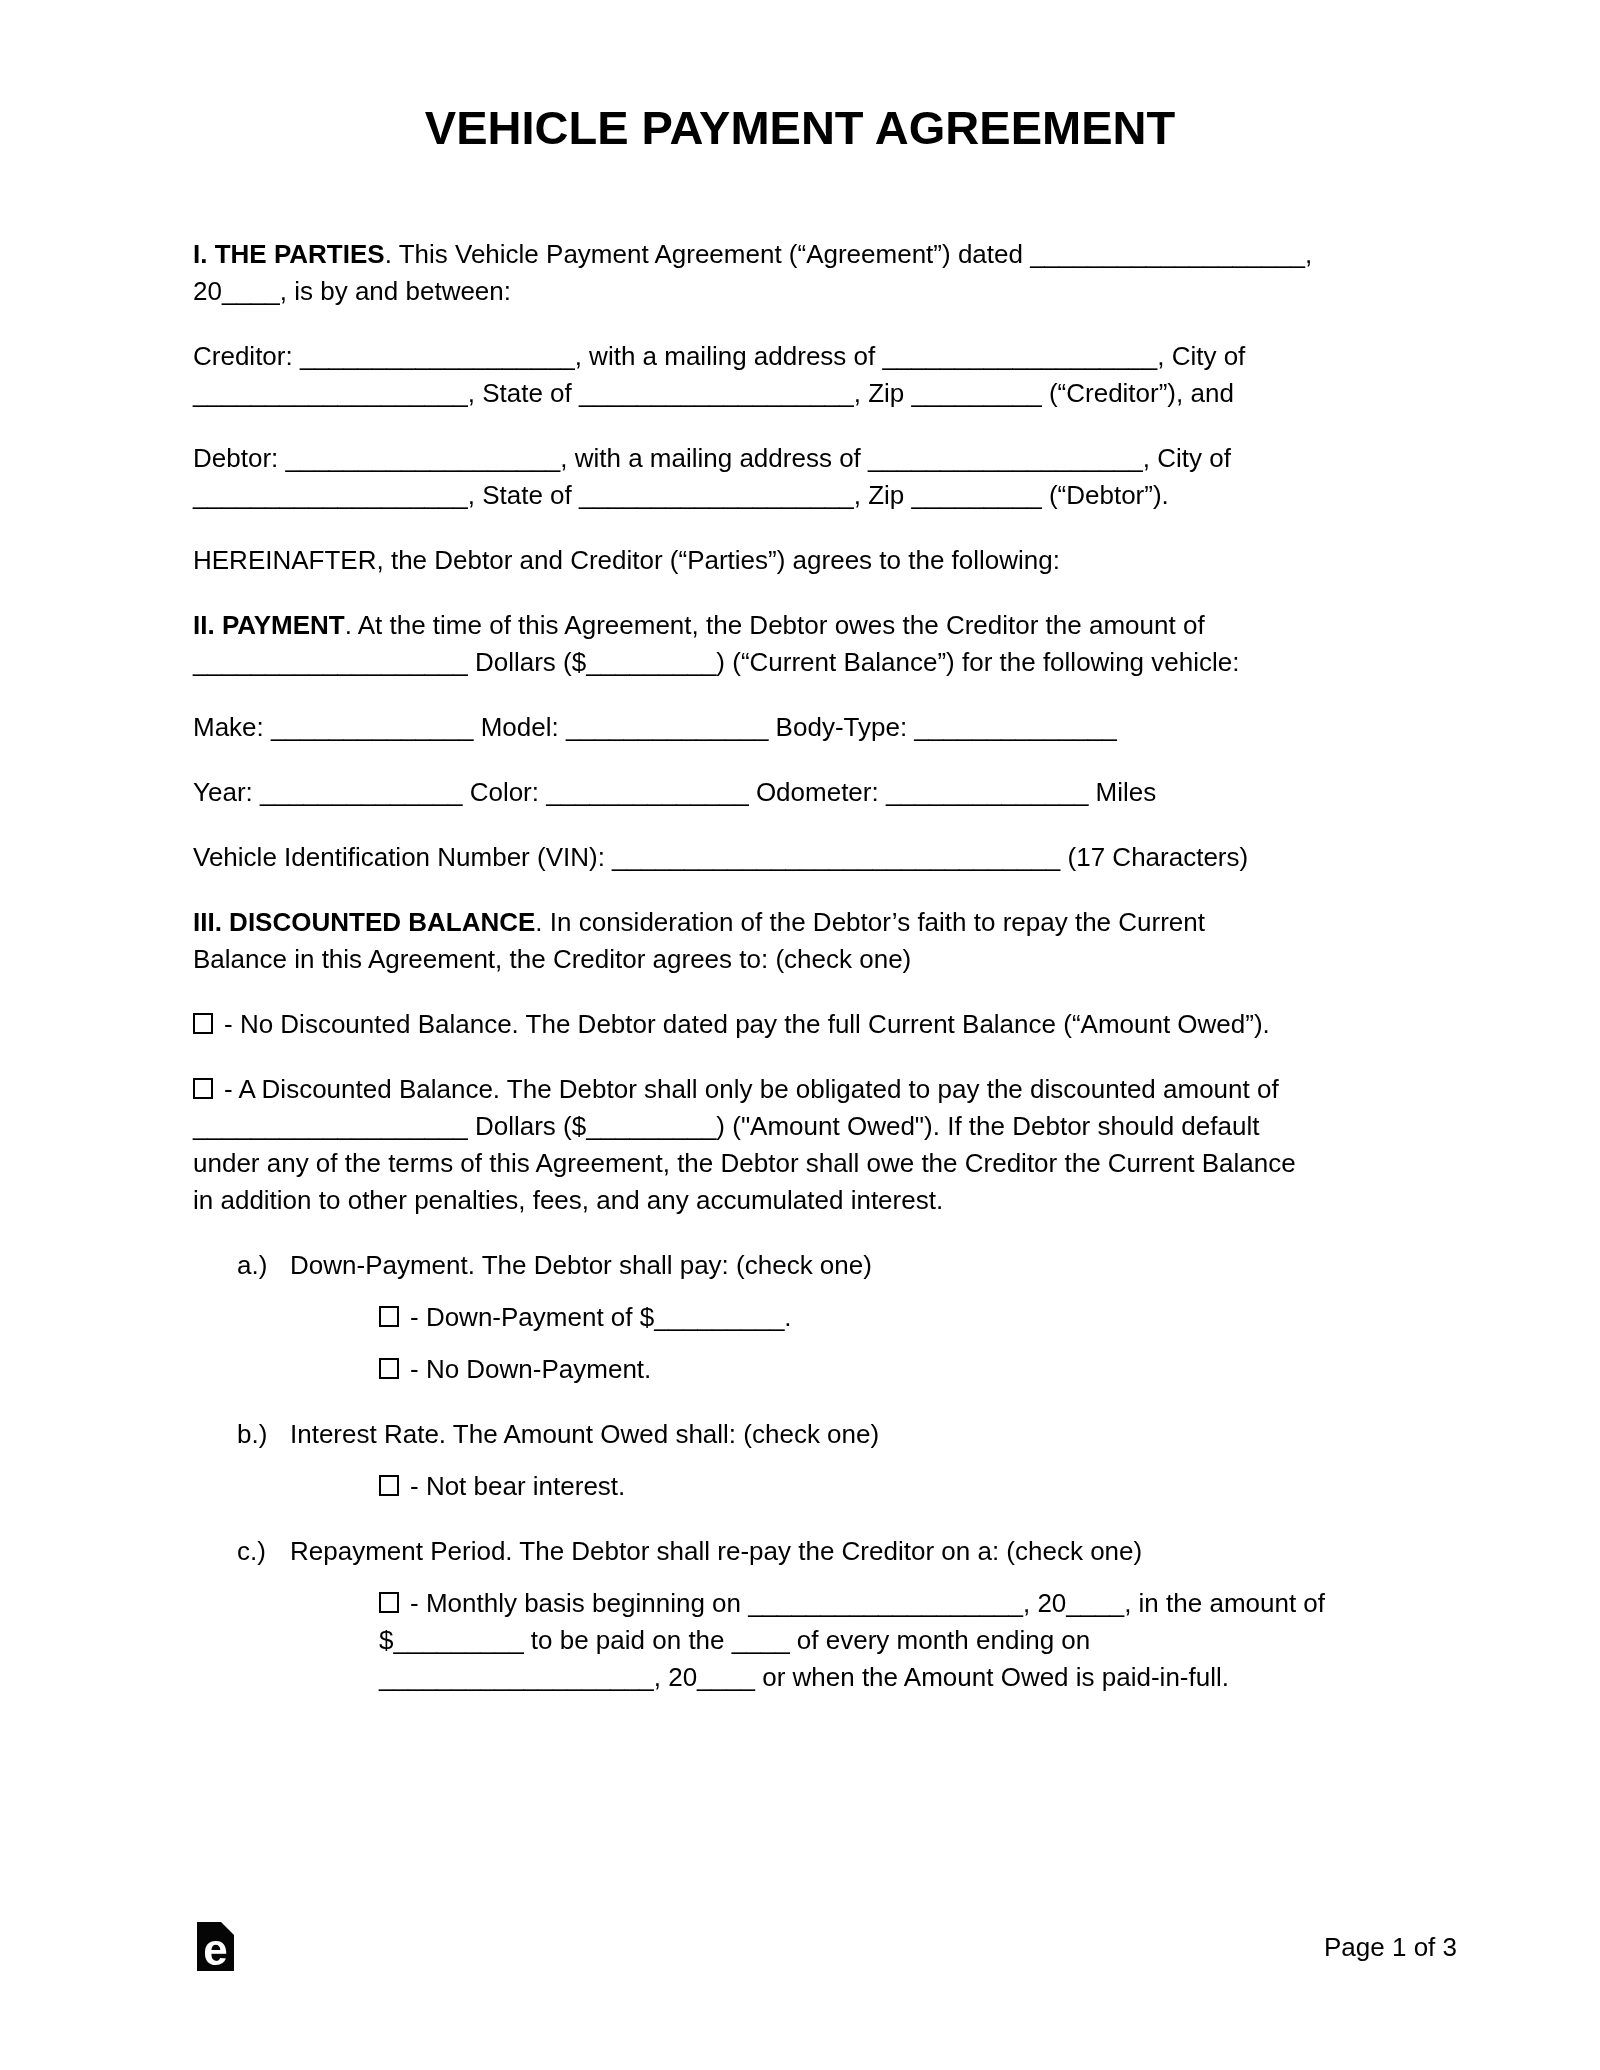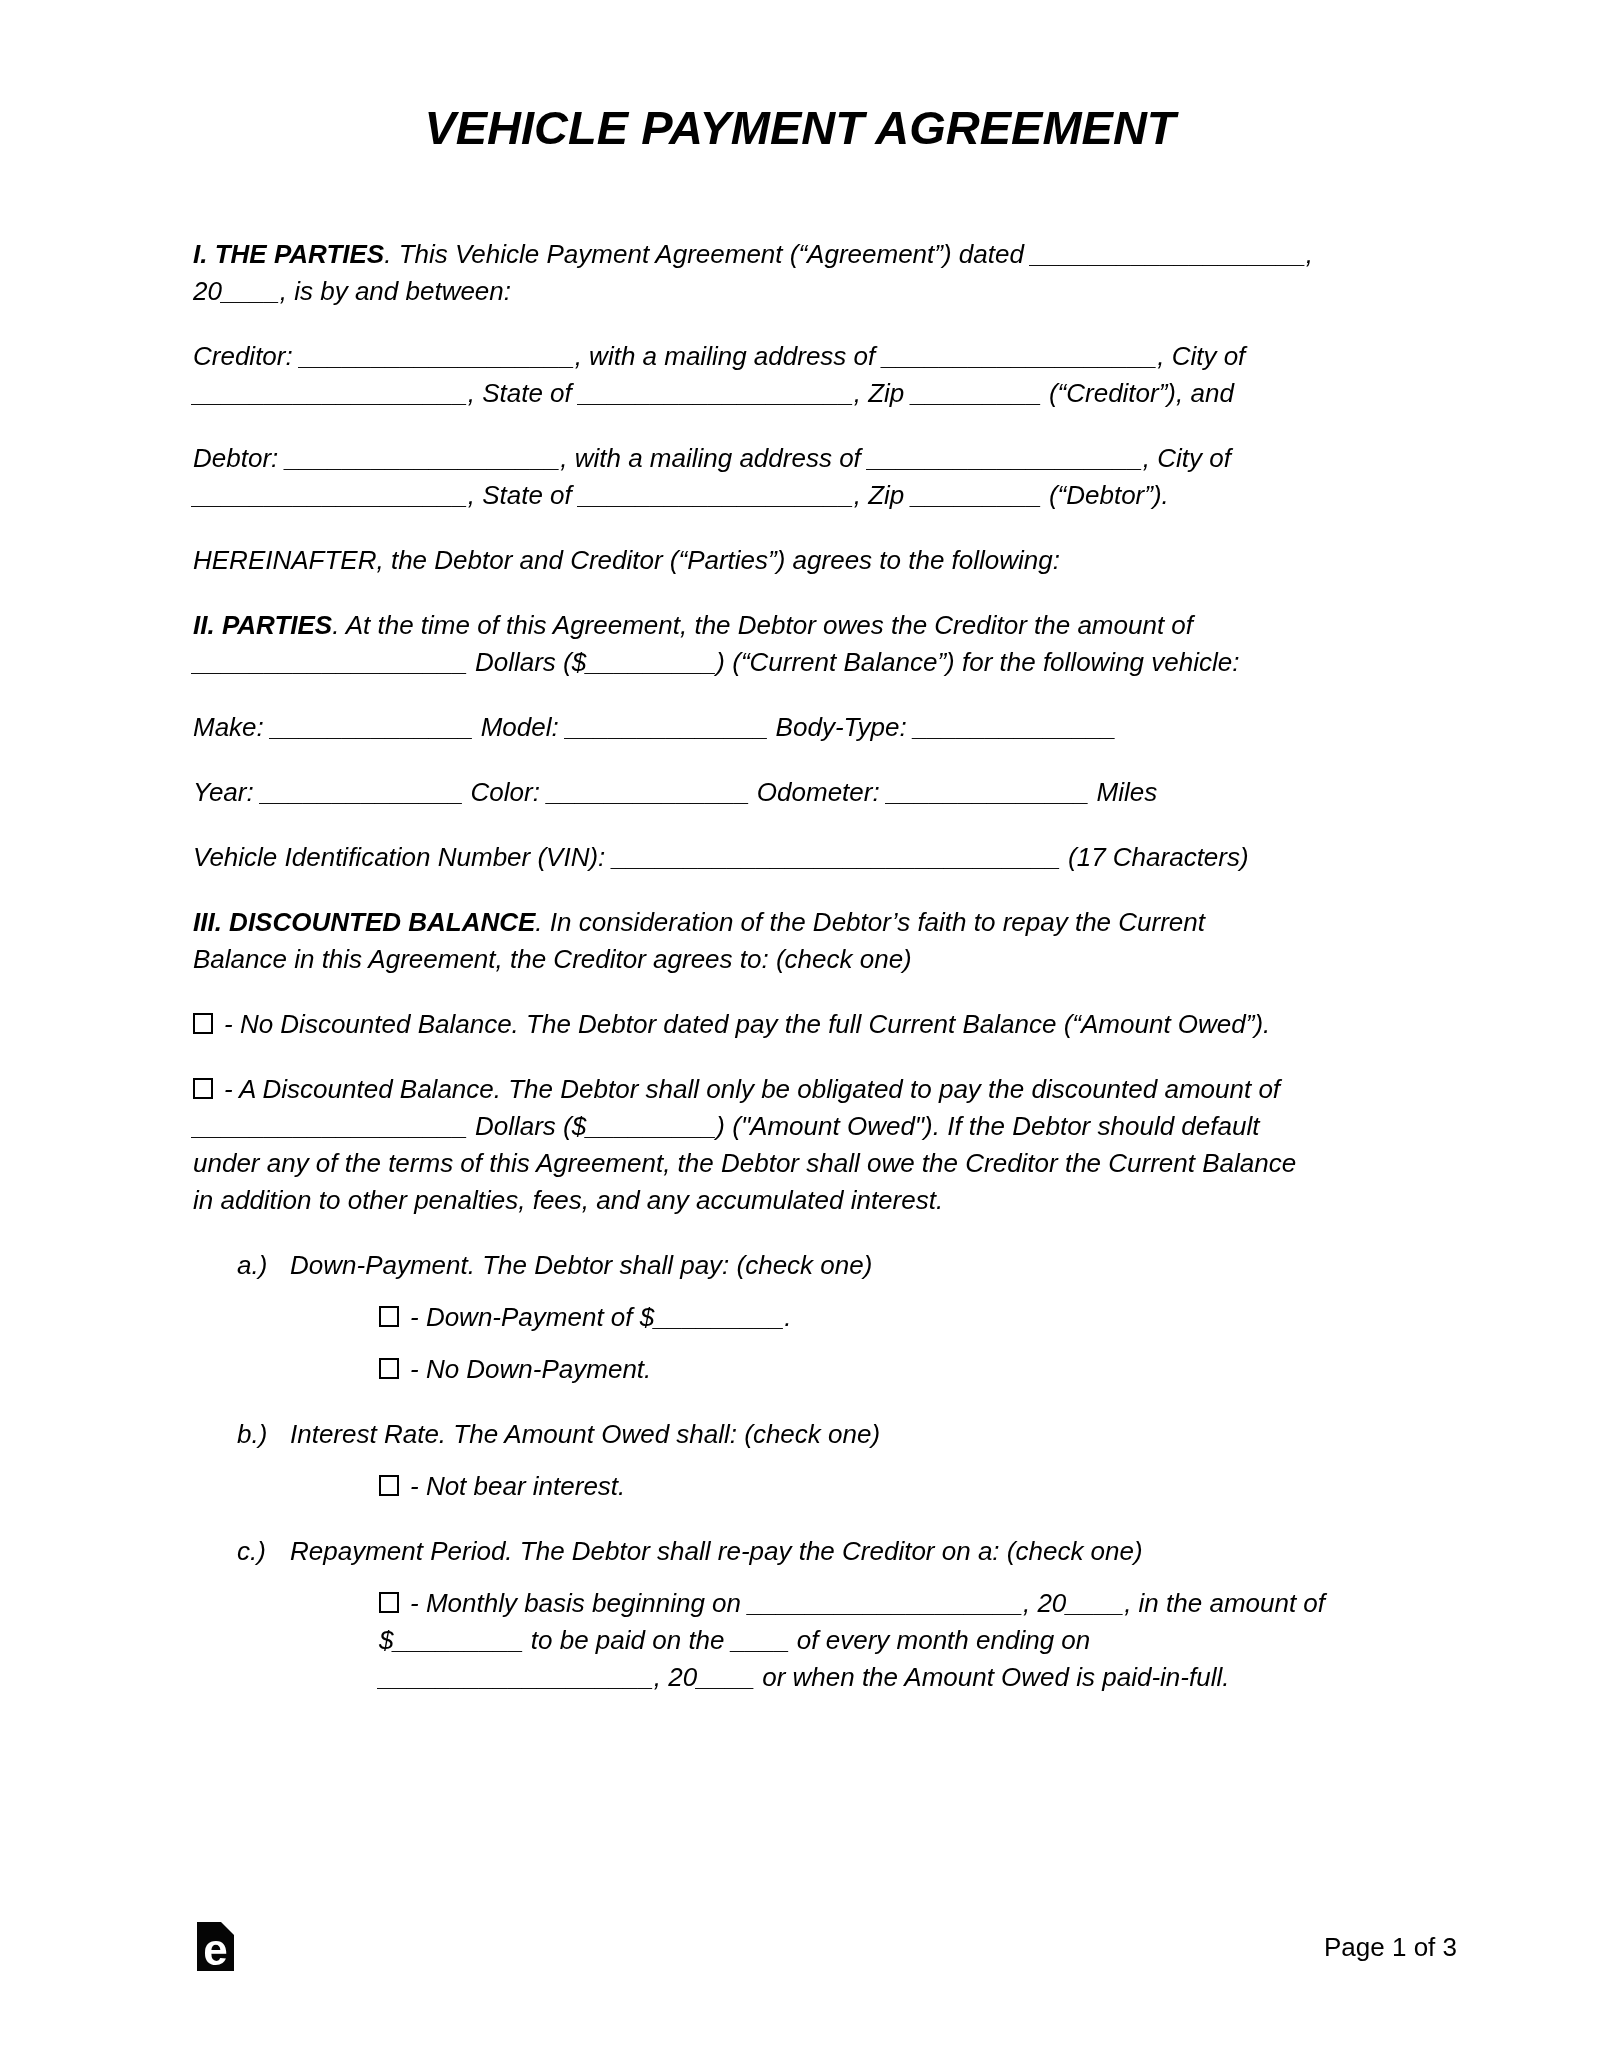--- a/index.html
+++ b/index.html
@@ -6,21 +6,21 @@
   .page {
     position:relative;
     width:1600px; height:2070px;
     background:#ffffff;
     color:#000;
     font-family:"Liberation Sans","DejaVu Sans",sans-serif;
     font-size:26px;
     line-height:37px;
     overflow:hidden;
   }
-  .content { padding:100px 120px 0 193px;font-style:italic; }
+  .content { padding:100px 120px 0 193px; }
   .title {
     font-size:47px;
     font-weight:700;
     line-height:56px;
     text-align:center;
     margin:0 -120px 80px -193px;
     letter-spacing:0;
   }
   .para { margin:16px 0 28px 0; white-space:pre-wrap; }
   .hd { font-weight:700; }
@@ -76,21 +76,21 @@
 20____, is by and between:</span></p>
 
     <p class="para">Creditor: ___________________, with a mailing address of ___________________, City of
 ___________________, State of ___________________, Zip _________ (“Creditor”), and</p>
 
     <p class="para">Debtor: ___________________, with a mailing address of ___________________, City of
 ___________________, State of ___________________, Zip _________ (“Debtor”).</p>
 
     <p class="para">HEREINAFTER, the Debtor and Creditor (“Parties”) agrees to the following:</p>
 
-    <p class="para"><strong class="hd">II. PARTIES</strong><span>. At the time of this Agreement, the Debtor owes the Creditor the amount of
+    <p class="para"><strong class="hd">II. PAYMENT</strong><span>. At the time of this Agreement, the Debtor owes the Creditor the amount of
 ___________________ Dollars ($_________) (“Current Balance”) for the following vehicle:</span></p>
 
     <p class="para">Make: ______________ Model: ______________ Body-Type: ______________</p>
 
     <p class="para">Year: ______________ Color: ______________ Odometer: ______________ Miles</p>
 
     <p class="para">Vehicle Identification Number (VIN): _______________________________ (17 Characters)</p>
 
     <p class="para"><strong class="hd">III. DISCOUNTED BALANCE</strong><span>. In consideration of the Debtor’s faith to repay the Current
 Balance in this Agreement, the Creditor agrees to: (check one)</span></p>

